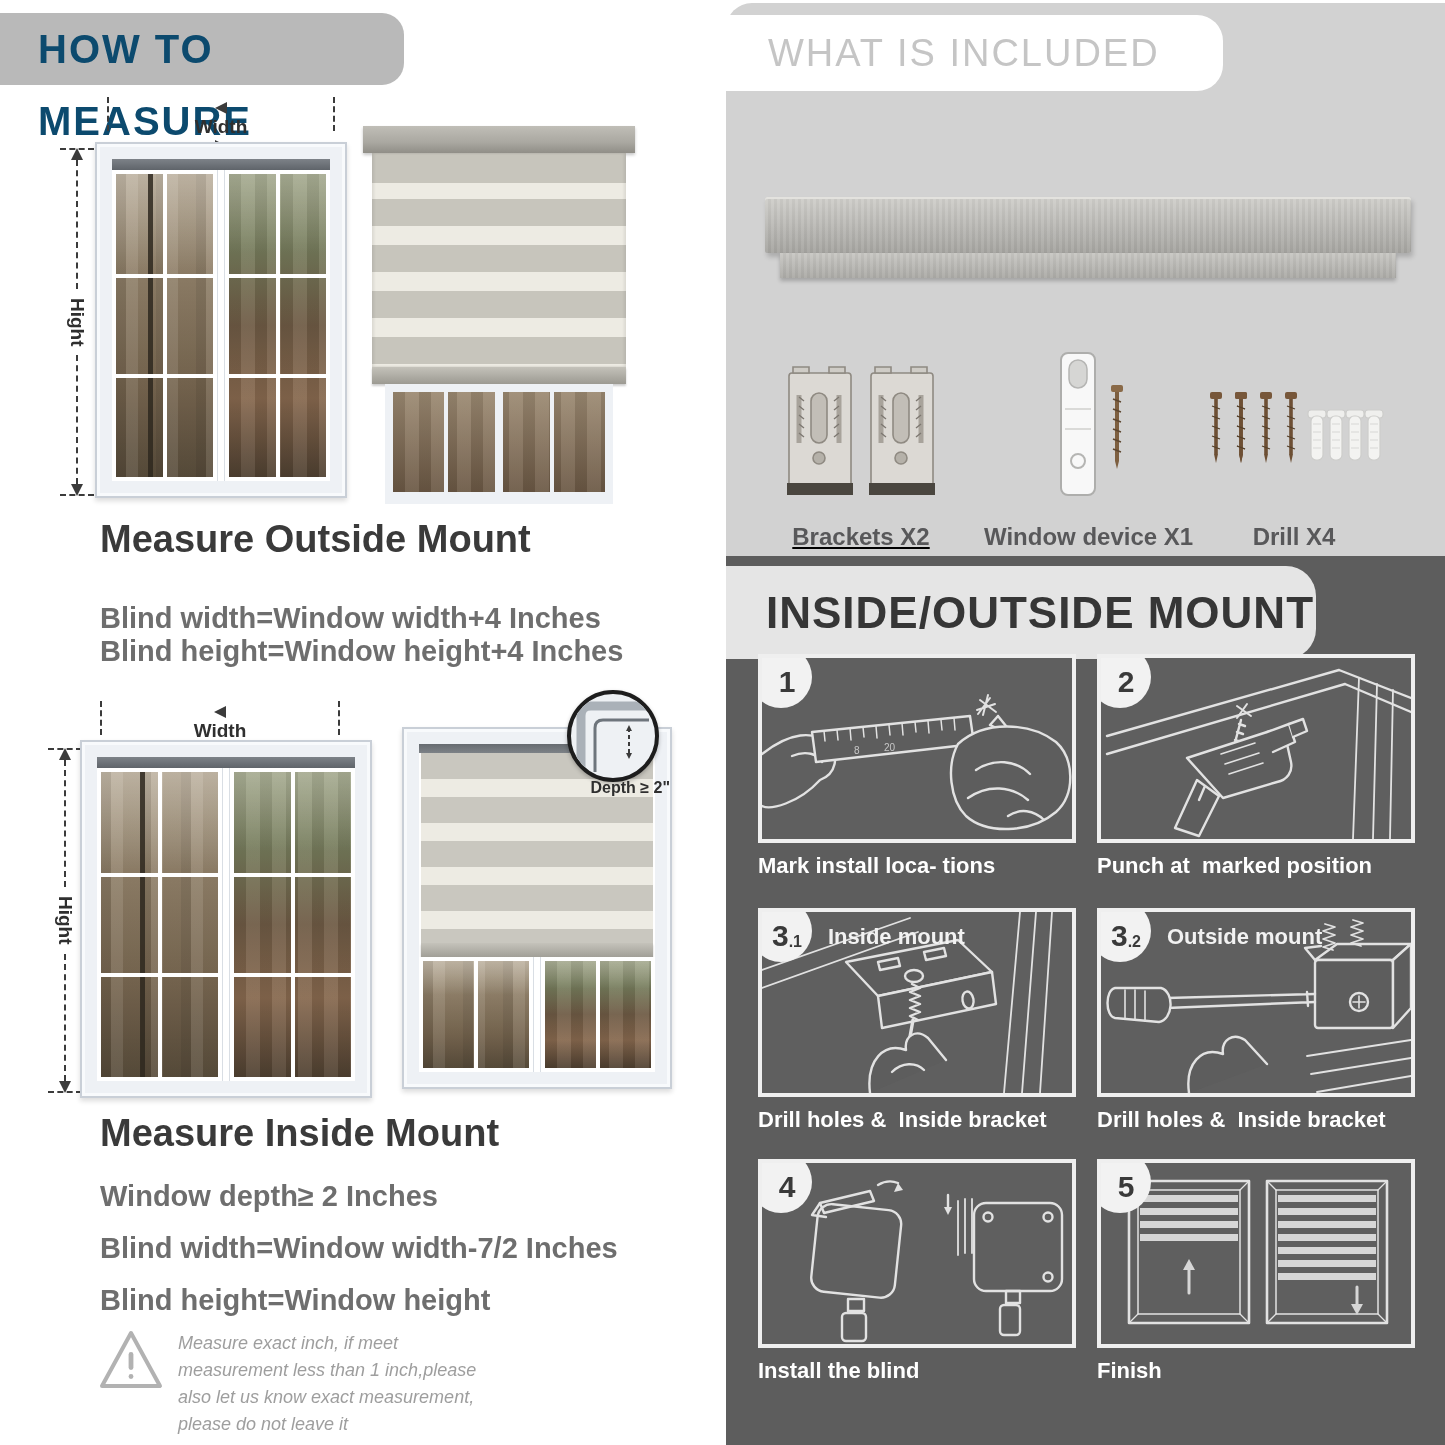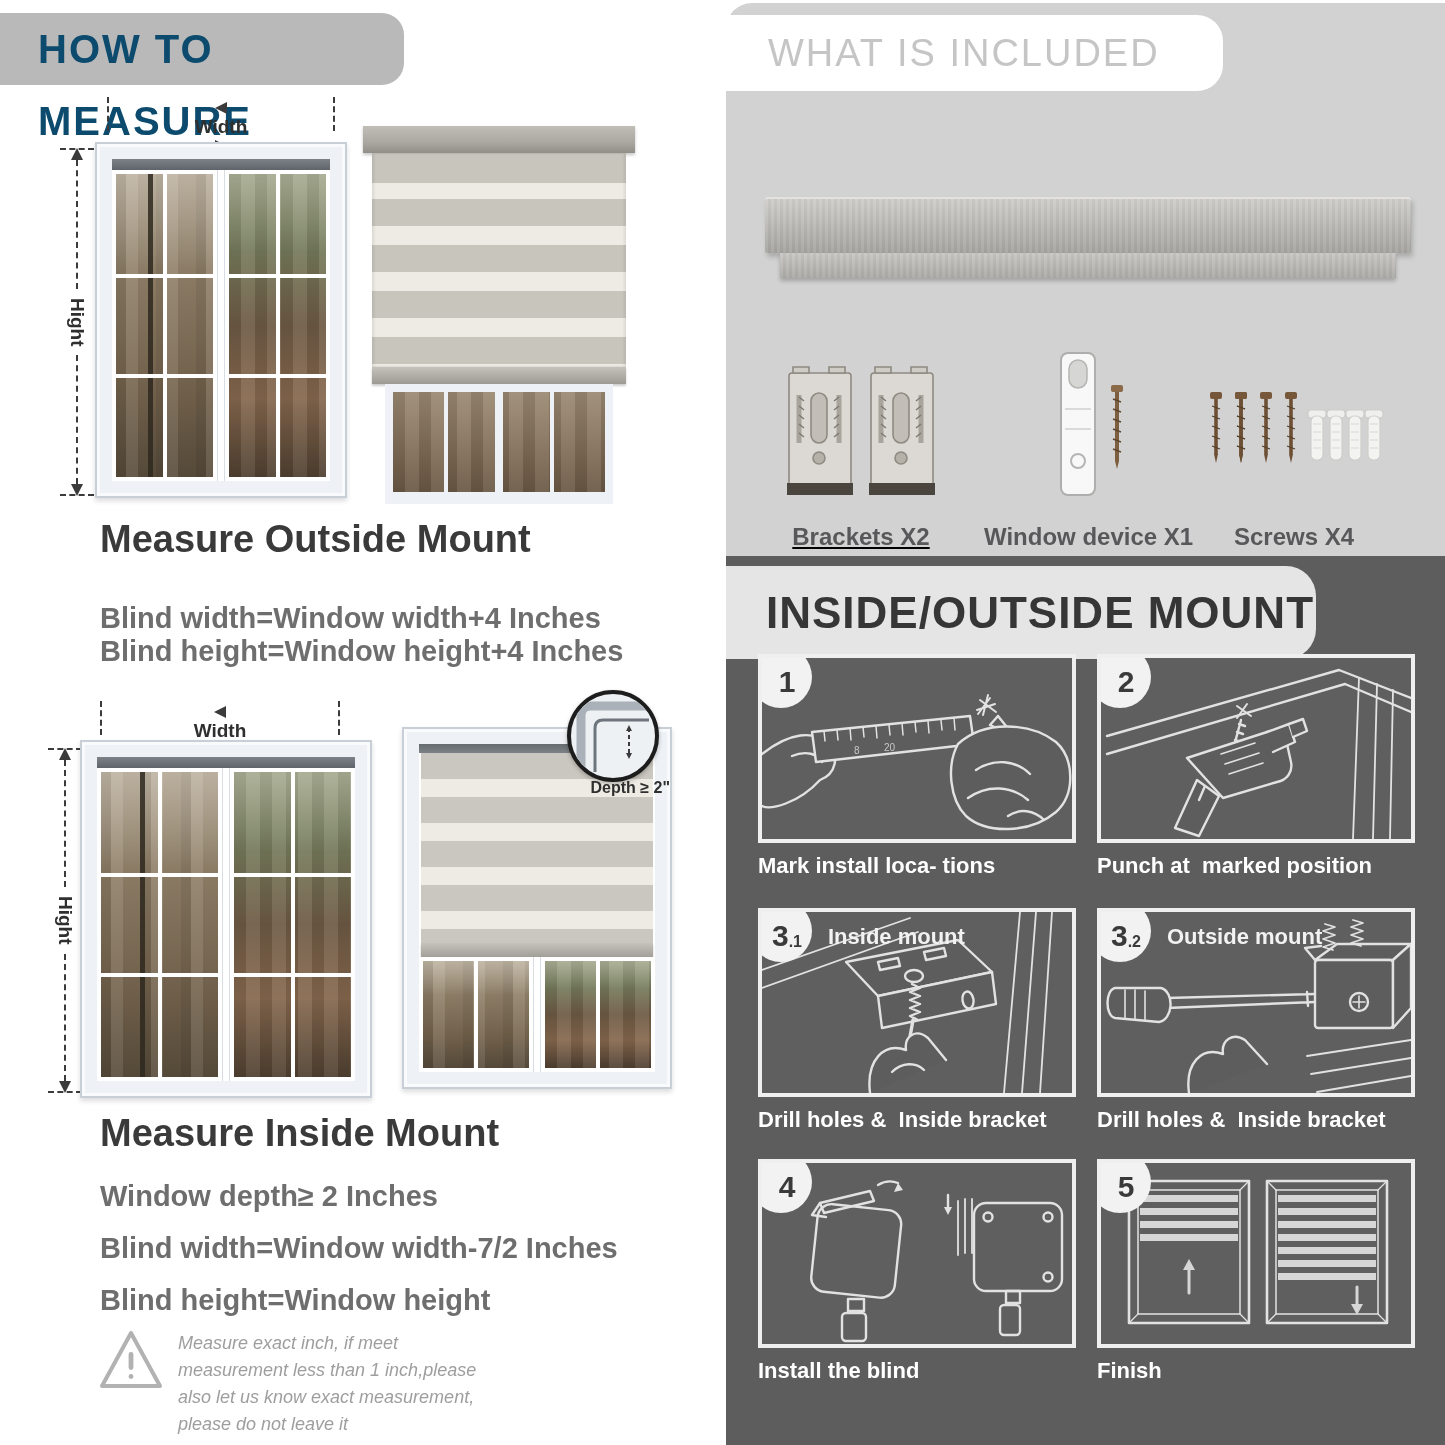--- a/index.html
+++ b/index.html
@@ -380,21 +380,21 @@
               <path d="M109,36 h8 M109,44 h8 M109,52 h8 M109,60 h8" stroke="#d8d8d6" stroke-width="1.2"></path>
             </g>
           <g transform="translate(57,0)">
               <rect x="104" y="22" width="18" height="8" rx="3" fill="#efefed" stroke="#cdcdcb" stroke-width="1.2"></rect>
               <rect x="107" y="28" width="12" height="44" rx="5" fill="#f5f5f3" stroke="#cdcdcb" stroke-width="1.2" opacity="0.95"></rect>
               <path d="M109,36 h8 M109,44 h8 M109,52 h8 M109,60 h8" stroke="#d8d8d6" stroke-width="1.2"></path>
             </g>
         </g>
       </svg>
     </div>
-    <div class="hw-label">Screws X4</div>
+    <div class="hw-label">Drill X4</div>
   </div>
 </div>
 
 <div class="abs mount-panel">
   <div class="abs iom-header">INSIDE/OUTSIDE MOUNT</div>
 
   <div class="step" style="left:32px; top:98px;">
     <div class="frame">
       <svg class="art" viewBox="0 0 310 181">
         <g fill="none" stroke="#e2e2e2" stroke-width="2.4" stroke-linecap="round" stroke-linejoin="round">

